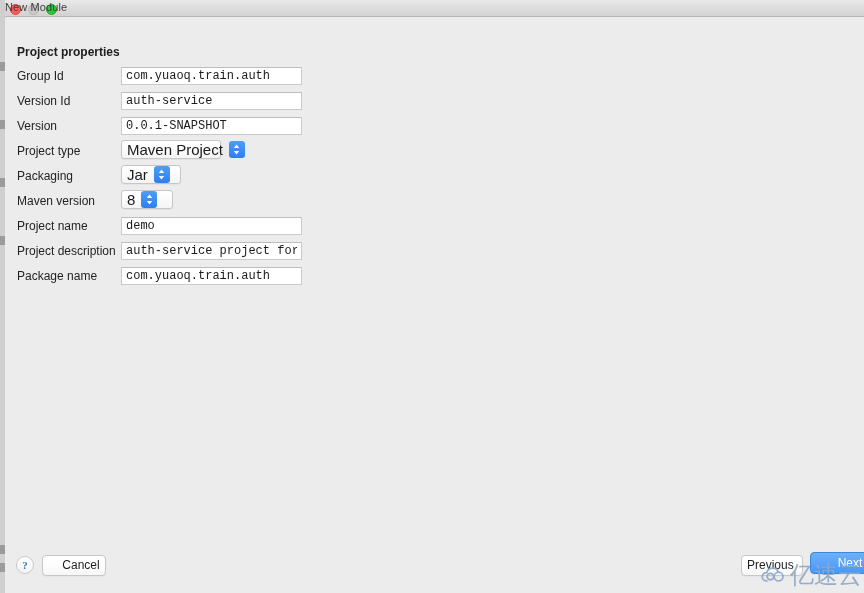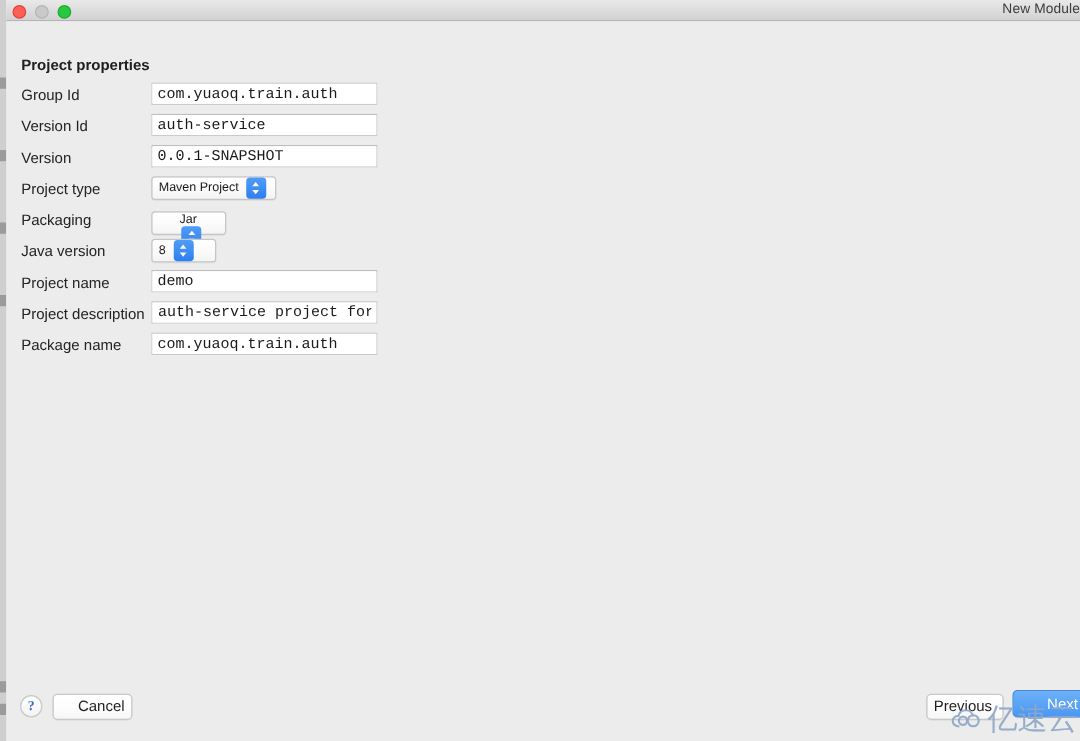--- a/index.html
+++ b/index.html
@@ -69,21 +69,21 @@
     height: 9px;
     border-radius: 50%;
   }
   .light.close  { background: #ff5f57; border: 0.5px solid #e0443e; }
   .light.min    { background: #c9c9c9; border: 0.5px solid #b5b5b5; }
   .light.zoom   { background: #28c940; border: 0.5px solid #1dad2b; }
 
   #window-title {
     position: absolute;
     left: 0; right: 0; top: 1px;
-    text-align: right;
+    text-align: left;
     font-size: 11px;
     color: #3c3c3c;
     letter-spacing: 0.1px;
   }
 
   
   #content {
     position: relative;
     height: 576px;
     background: #ececec;
@@ -146,42 +146,42 @@
     align-items: center;
     height: 19px;
     background: linear-gradient(to bottom, #ffffff 0%, #fbfbfb 50%, #f4f4f4 100%);
     border: 1px solid #c6c6c6;
     border-radius: 3px;
     box-shadow: 0 0.5px 0.5px rgba(0,0,0,0.07);
     padding: 0 0 0 5px;
     box-sizing: border-box;
   }
   .popup .popup-text {
-    font-size: 10px;
+    font-size: 15px;
     color: #1a1a1a;
     white-space: nowrap;
     padding-right: 6px;
   }
   .popup .chev-box {
     width: 16px;
     height: 17px;
     margin: 0 1px 0 0;
     border-radius: 3px;
     background: linear-gradient(to bottom, #4f9df7 0%, #2d7ff0 100%);
     display: flex;
     flex-direction: column;
     align-items: center;
     justify-content: center;
     flex: 0 0 auto;
   }
   .popup .chev-box svg { display: block; }
 
   .popup.w-maven  { width: 100px; }
   .popup.w-lang   { width: 74px; }
-  .popup.w-pack   { width: 60px; flex-direction: column; }
+  .popup.w-pack   { width: 60px; }
   .popup.w-jv     { width: 52px; }
 
   
   #footer {
     position: absolute;
     left: 0;
     bottom: 0;
     width: 100%;
     height: 46px;
   }
@@ -340,21 +340,21 @@
                 <svg width="9" height="13" viewBox="0 0 9 13">
                   <path d="M4.5 1.6 L7.2 5.0 L1.8 5.0 Z" fill="#ffffff"></path>
                   <path d="M4.5 11.4 L1.8 8.0 L7.2 8.0 Z" fill="#ffffff"></path>
                 </svg>
               </span>
             </div>
           </div>
         </div>
 
         <div class="row">
-          <div class="row-label">Java version</div>
+          <div class="row-label">Maven version</div>
           <div class="field-wrap">
             <div class="popup w-jv">
               <span class="popup-text">8</span>
               <span class="chev-box">
                 <svg width="9" height="13" viewBox="0 0 9 13">
                   <path d="M4.5 1.6 L7.2 5.0 L1.8 5.0 Z" fill="#ffffff"></path>
                   <path d="M4.5 11.4 L1.8 8.0 L7.2 8.0 Z" fill="#ffffff"></path>
                 </svg>
               </span>
             </div>

